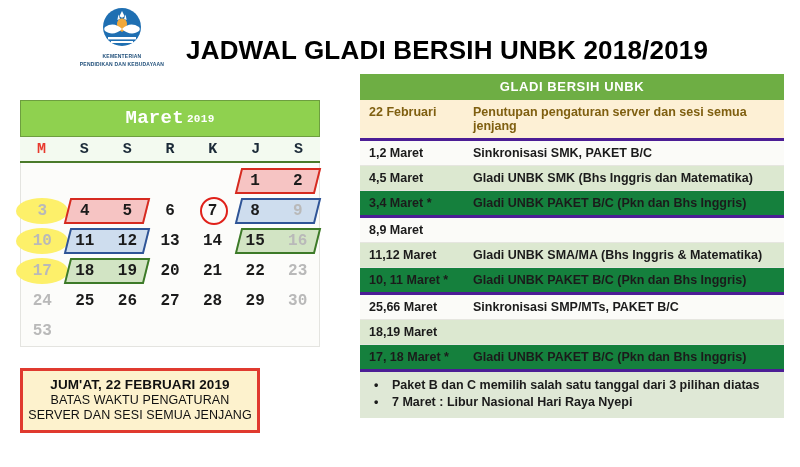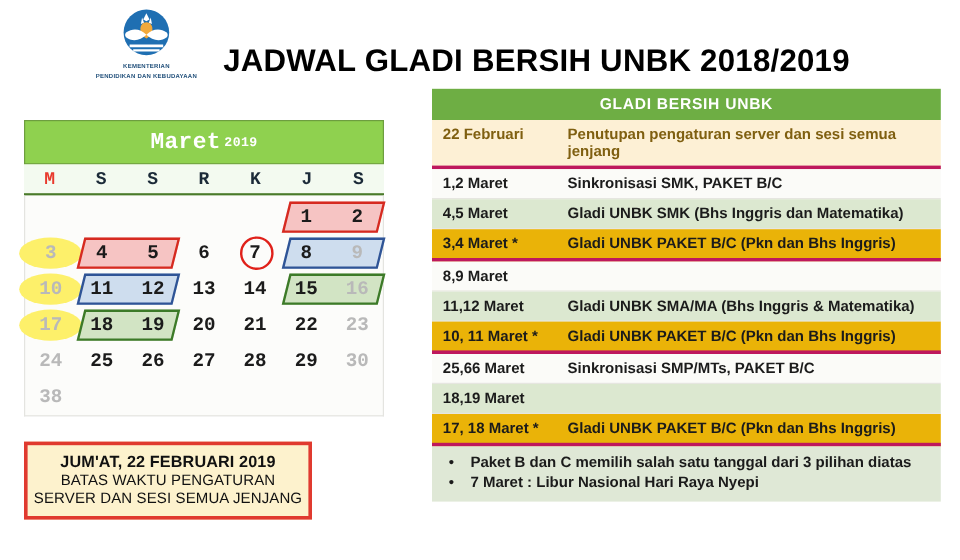--- a/index.html
+++ b/index.html
@@ -87,22 +87,22 @@
   }
   .trow .c2 {
     flex:1; padding:5px 8px 5px 9px;
     font-size:12.5px; font-weight:700; color:#1b1b1b;
   }
   .trow.r-cream { background:#fdf0d5; }
   .trow.r-cream .c1 { color:#7f5f10; }
   .trow.r-cream .c2 { color:#7f5f10; }
   .trow.r-white { background:#fbfbf8; }
   .trow.r-green { background:#dce8d0; }
-  .trow.r-blue  { background:#eab308; }
-  .trow.sep { border-bottom:3px solid #be185d; }
+  .trow.r-blue  { background:#15803d; }
+  .trow.sep { border-bottom:3px solid #4c1d95; }
   .trow.thin { border-bottom:1px solid #e6e6e0; }
   .tbl-notes { background:#dfe8d6; padding:5px 0 7px 14px; }
   .tbl-notes .n {
     font-size:12.5px; font-weight:700; color:#1b1b1b;
     display:flex; align-items:flex-start; line-height:17px;
   }
   .tbl-notes .bullet { width:18px; flex:0 0 18px; text-align:left; }
 </style>
 </head>
 <body>
@@ -180,21 +180,21 @@
         <div class="d">21</div>
         <div class="d">22</div>
         <div class="d dim">23</div>
         <div class="d dim">24</div>
         <div class="d">25</div>
         <div class="d">26</div>
         <div class="d">27</div>
         <div class="d">28</div>
         <div class="d">29</div>
         <div class="d dim">30</div>
-        <div class="d dim">38</div>
+        <div class="d dim">53</div>
         <div class="d empty"></div>
         <div class="d empty"></div>
         <div class="d empty"></div>
         <div class="d empty"></div>
         <div class="d empty"></div>
         <div class="d empty"></div>
       </div>
   </div>
 
   <div class="notice">

